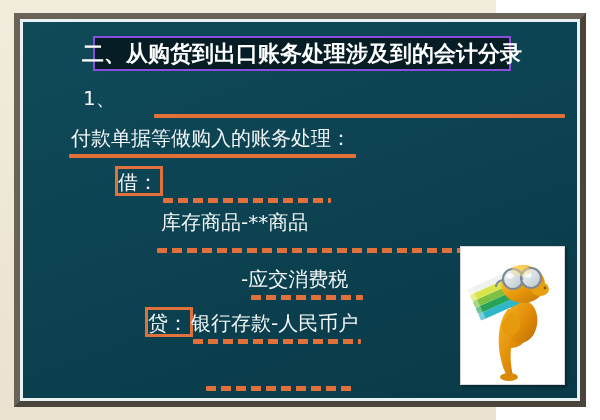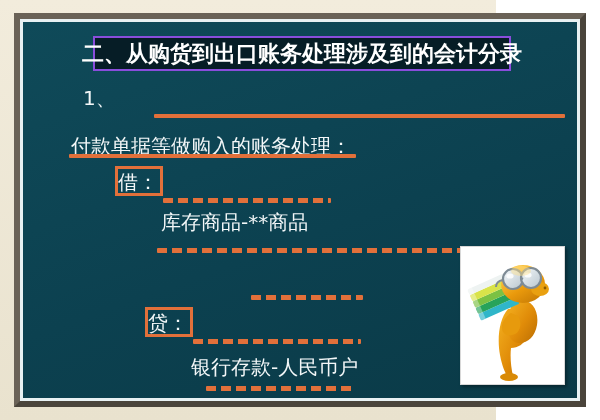--- a/index.html
+++ b/index.html
@@ -150,35 +150,36 @@
 
         <div id="title-box">
           <span id="title-text">二、从购货到出口账务处理涉及到的会计分录</span>
         </div>
 
         <div class="line" style="left:60px; top:66px;">1、</div>
 
 
         <div class="u-solid" style="left:131px; top:92px; width:411px;"></div>
 
-        <div class="line" style="left:48px; top:106px;margin-top:8px;">付款单据等做购入的账务处理：</div>
+        <div class="line" style="left:48px; top:106px;">付款单据等做购入的账务处理：</div>
         <div class="u-solid" style="left:46px; top:132px; width:287px;"></div>
 
         <div class="box-orange" style="left:92px; top:144px; width:48px; height:30px;"></div>
         <div class="line" style="left:95px; top:150px;">借：</div>
         <div class="line" style="left:138px; top:150px;margin-top:40px;">库存商品-**商品</div>
         <div class="u-dash" style="left:140px; top:176px; width:168px;"></div>
 
         <div class="u-dash" style="left:134px; top:226px; width:305px;"></div>
 
+        <div class="line" style="left:218px; top:247px;">-应交消费税</div>
         <div class="u-dash" style="left:228px; top:273px; width:112px;"></div>
 
         <div class="box-orange" style="left:122px; top:285px; width:48px; height:30px;"></div>
         <div class="line" style="left:125px; top:291px;">贷：</div>
-        <div class="line" style="left:168px; top:291px;margin-top:44px;">银行存款-人民币户</div>
+        <div class="line" style="left:168px; top:291px;">银行存款-人民币户</div>
         <div class="u-dash" style="left:170px; top:317px; width:168px;"></div>
 
         <div class="u-dash" style="left:183px; top:364px; width:146px;"></div>
 
         <div id="picture">
           <svg width="103" height="137" viewBox="0 0 103 137">
             <defs>
               <linearGradient id="bodyg" x1="0" y1="0" x2="1" y2="1">
                 <stop offset="0%" stop-color="#f5b321"></stop>
                 <stop offset="55%" stop-color="#e08b08"></stop>

